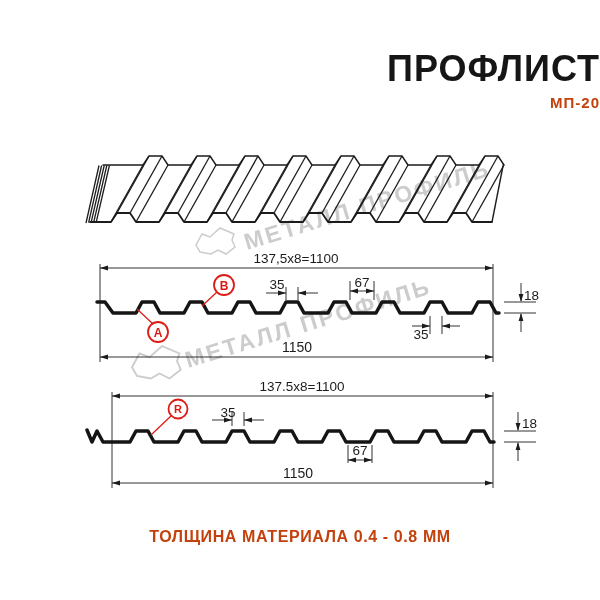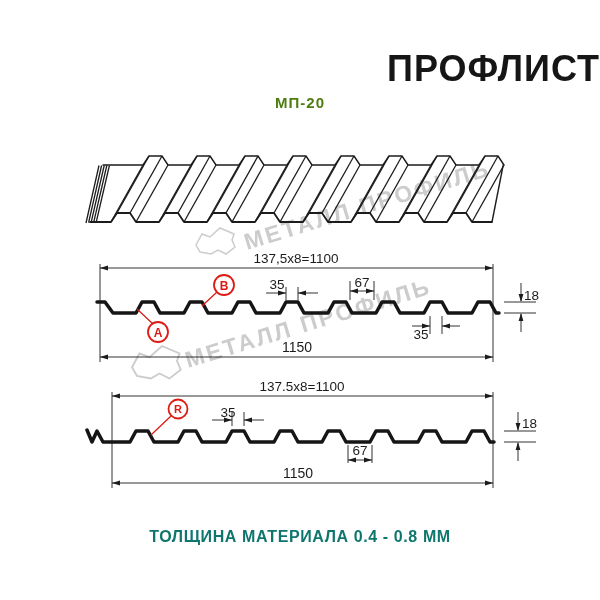--- a/index.html
+++ b/index.html
@@ -6,26 +6,26 @@
   html,body{margin:0;padding:0;}
   body{
     width:600px;height:600px;background:#ffffff;position:relative;overflow:hidden;
     font-family:"Liberation Sans",sans-serif;
   }
   .title{
     position:absolute;top:51px;left:0;width:600px;text-align:right;
     font-size:36px;font-weight:bold;letter-spacing:1px;color:#161616;line-height:1;
   }
   .subtitle{
-    position:absolute;top:95px;left:0;width:600px;text-align:center;
-    font-size:15px;font-weight:bold;letter-spacing:1px;color:#4d7c0f;line-height:1;
+    position:absolute;top:95px;left:0;width:600px;text-align:right;
+    font-size:15px;font-weight:bold;letter-spacing:1px;color:#c2410c;line-height:1;
   }
   .footer{
     position:absolute;top:527px;left:0;width:600px;text-align:center;
-    font-size:16px;font-weight:bold;letter-spacing:.6px;color:#0f766e;line-height:1.2;
+    font-size:16px;font-weight:bold;letter-spacing:.6px;color:#c2410c;line-height:1.2;
   }
   svg{position:absolute;top:0;left:0;}
   .dim{font-size:14px;fill:var(--line);}
   .dim-sm{font-size:13.5px;fill:var(--line);}
   .red-c{fill:none;stroke:var(--red);stroke-width:1.8;}
   .red-t{fill:var(--red);font-size:12px;font-weight:bold;}
   .red-t-sm{fill:var(--red);font-size:11px;font-weight:bold;}
   .red-l{stroke:var(--red);stroke-width:1.3;}
   .wm-text{font-size:23px;font-weight:bold;letter-spacing:2.5px;fill:var(--wm);}
   .wm-logo{fill:none;stroke:var(--wm);stroke-width:1.5;}

